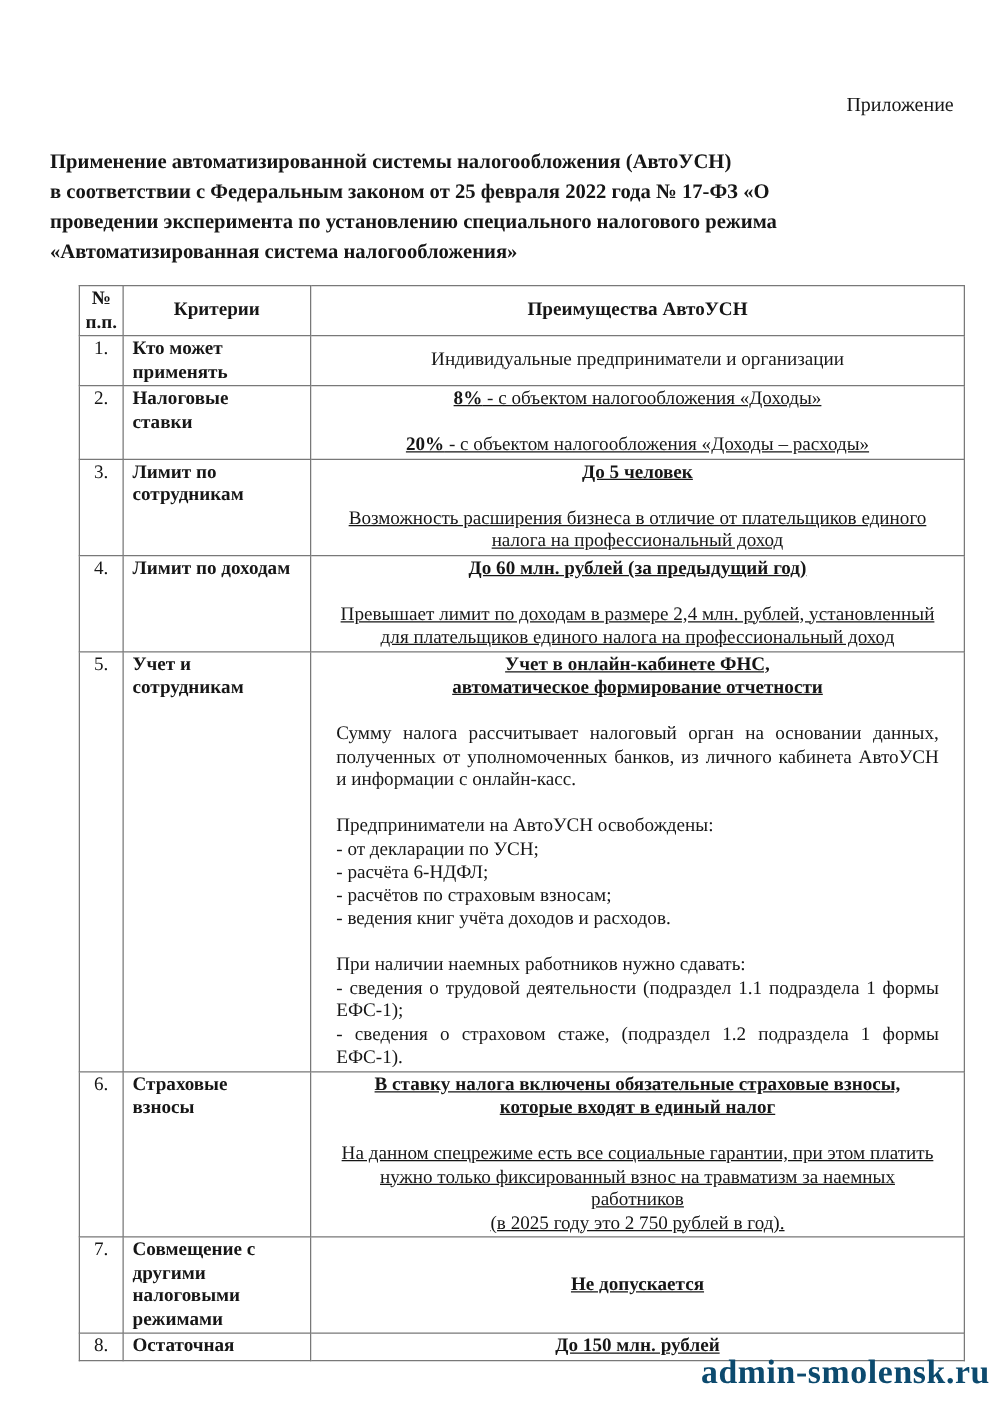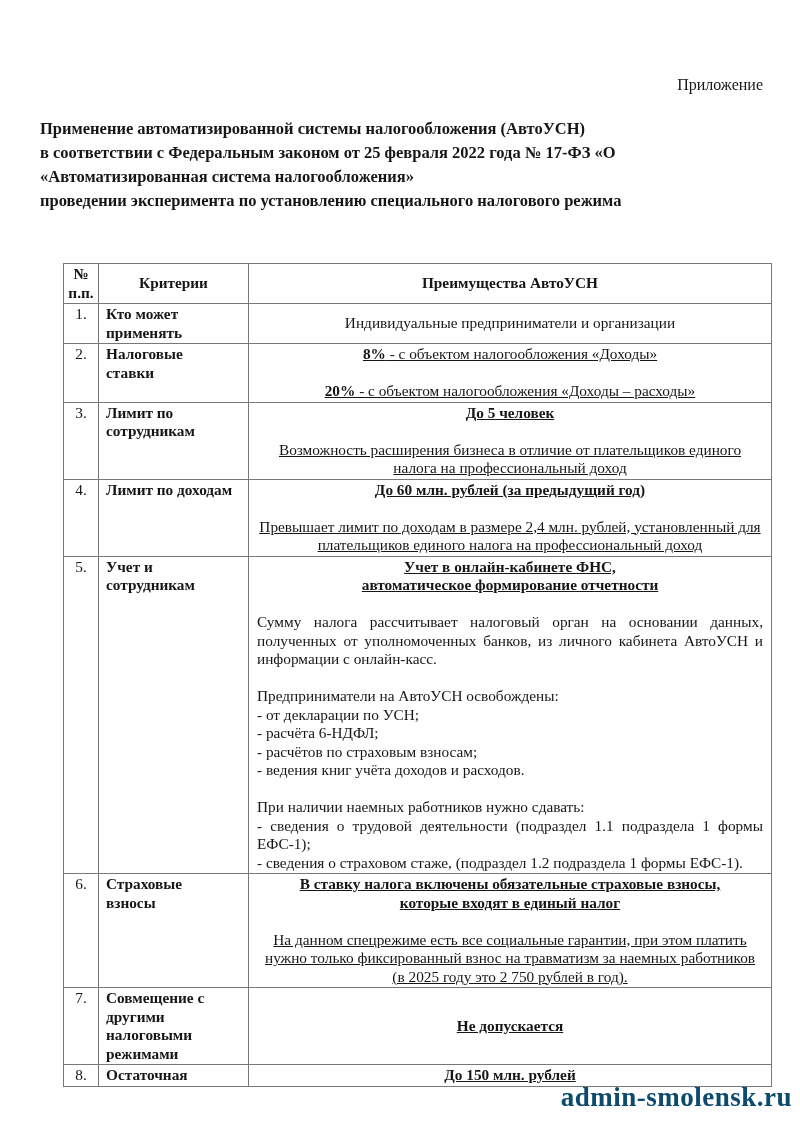--- a/index.html
+++ b/index.html
@@ -31,21 +31,20 @@
   table.doc {
     position: absolute;
     top: 228px;
     left: 63px;
     width: 709px;
     border-collapse: collapse;
     table-layout: fixed;
     font-size: 15.3px;
     line-height: 18.5px;
     color: #161616;
-    margin-top: 35px;
   }
   table.doc td, table.doc th {
     border: 1px solid #787878;
     overflow: hidden;
   }
   col.c-num  { width: 35px; }
   col.c-crit { width: 150px; }
   table.doc th {
     font-weight: bold;
     text-align: center;
@@ -57,21 +56,21 @@
     vertical-align: top;
     padding: 1px 0;
   }
   td.crit {
     vertical-align: top;
     font-weight: bold;
     padding: 1px 4px 1px 7px;
   }
   td.adv {
     vertical-align: top;
-    padding: 1px 8px;
+    padding: 1px 20px;
     text-align: center;
   }
   td.adv.vmid { vertical-align: middle; }
   .b { font-weight: bold; }
   .c { text-align: center; text-decoration: underline; }
   .l { text-align: left; }
   .j { text-align: justify; }
   .sp { height: 18.5px; }
   .watermark {
     position: absolute;
@@ -86,22 +85,22 @@
 </head>
 <body>
 
 <div class="page">
 
   <div class="appendix">Приложение</div>
 
   <div class="title">
     <div>Применение автоматизированной системы налогообложения (АвтоУСН)</div>
     <div>в соответствии с Федеральным законом от 25 февраля 2022 года № 17-ФЗ «О</div>
+    <div>проведении эксперимента по установлению специального налогового режима</div>
     <div>«Автоматизированная система налогообложения»</div>
-    <div>проведении эксперимента по установлению специального налогового режима</div>
   </div>
 
   <table class="doc">
     <colgroup>
         <col class="c-num">
         <col class="c-crit">
         <col>
       </colgroup>
 
     <tbody>

